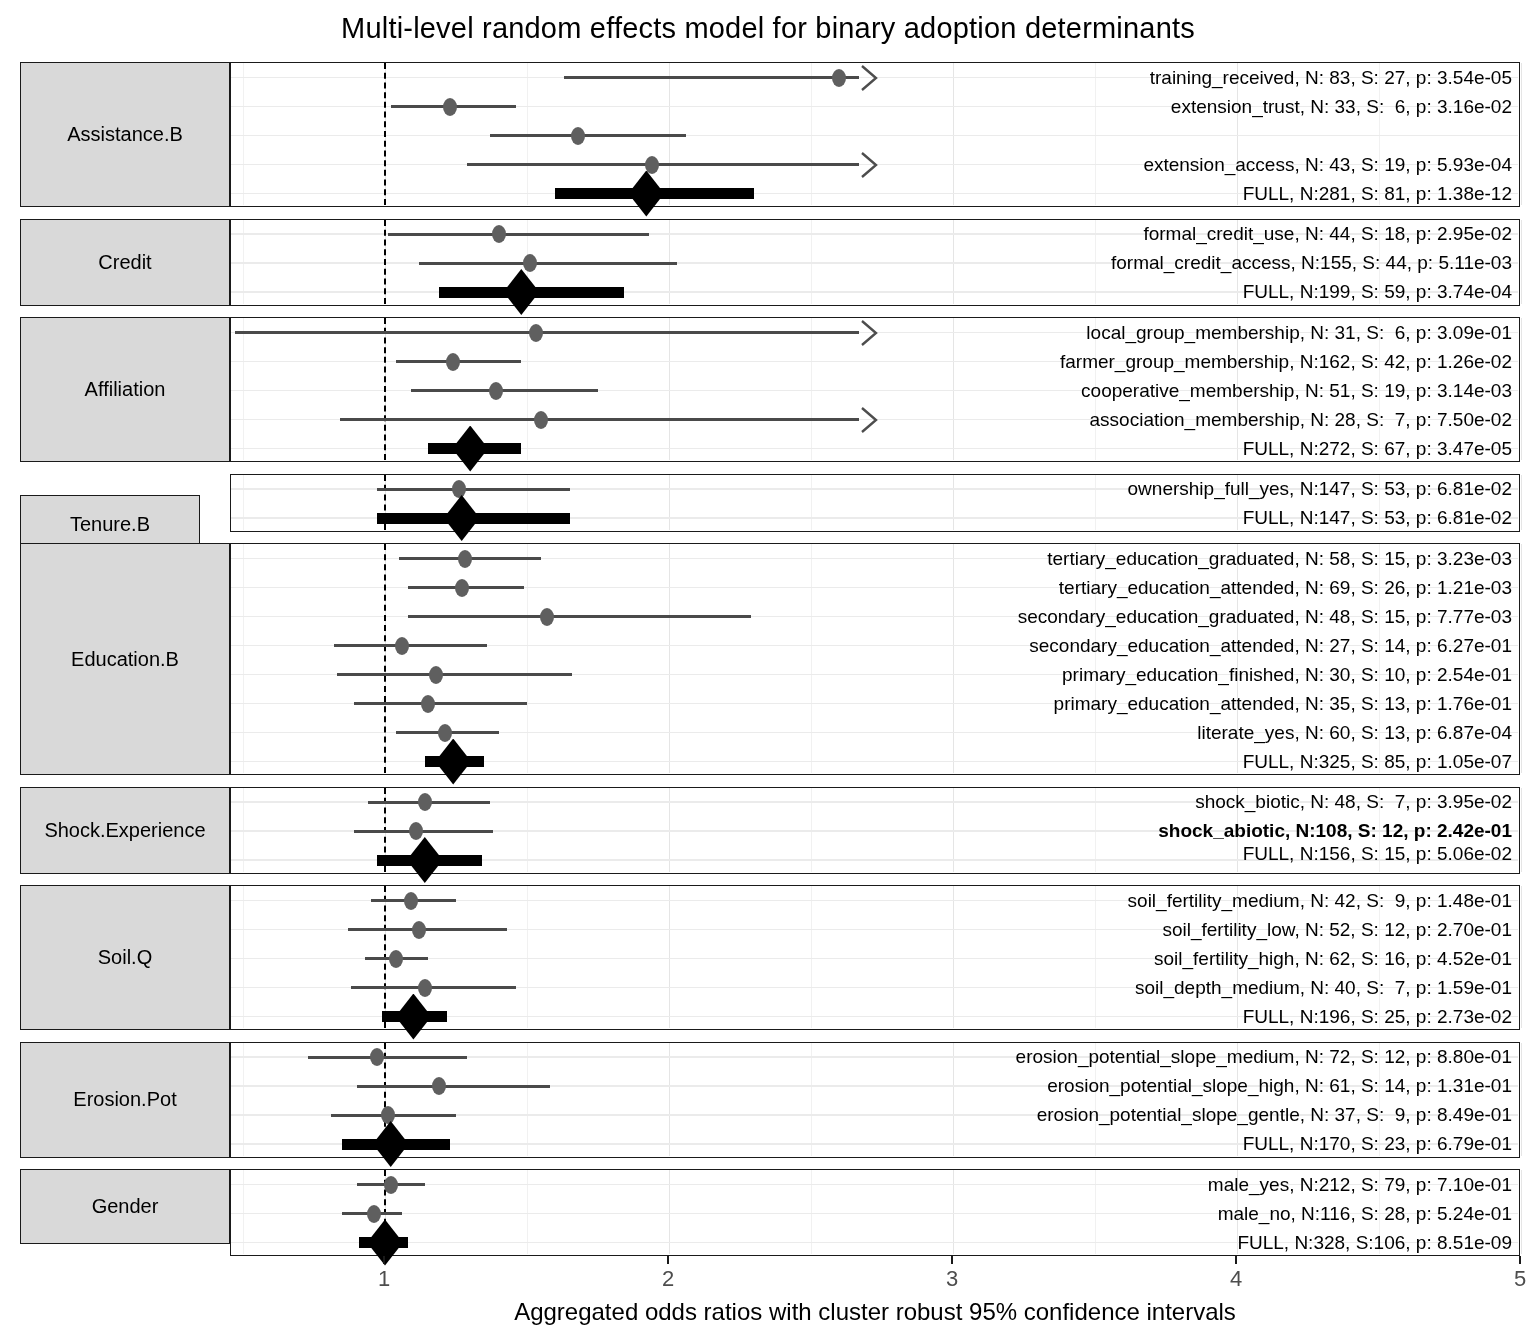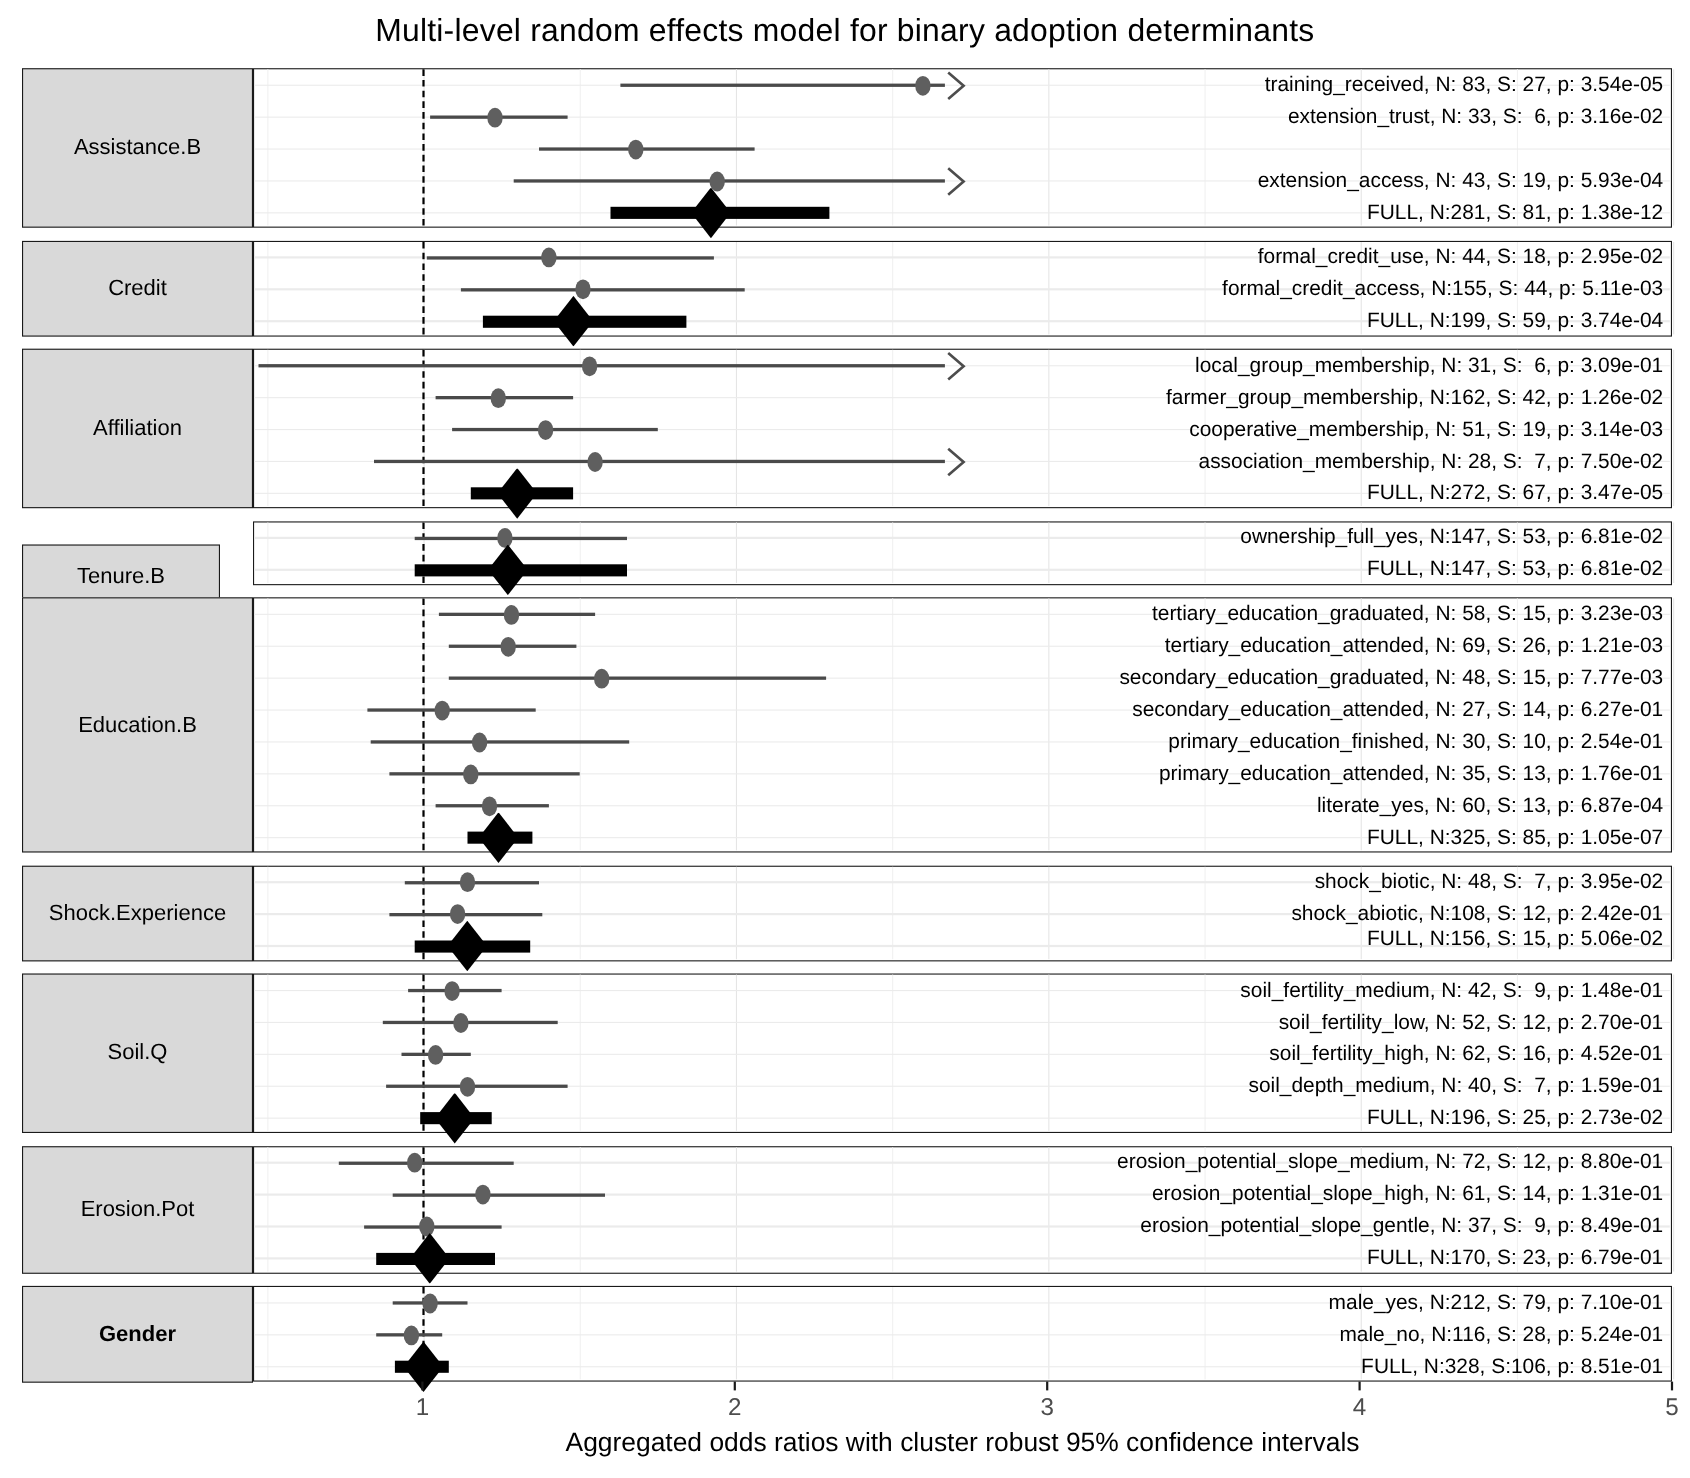--- a/index.html
+++ b/index.html
@@ -229,21 +229,21 @@
         <div class="vgrid major" style="left: 1290px; height: 84px;"></div>
         <div class="hgrid" style="top: 13.8px; width: 1287px;"></div>
         <div class="hgrid" style="top: 42.8px; width: 1287px;"></div>
         <div class="hgrid" style="top: 71.8px; width: 1287px;"></div>
         <div class="refline" style="left: 153px; height: 84px;"></div>
         <div class="ci" style="left: 137px; top: 13px; width: 122.1px;"></div>
         <div class="pt" style="left: 186.8px; top: 5.5px;"></div>
         <div class="rowlabel" style="top: 3.5px;">shock_biotic, N: 48, S:  7, p: 3.95e-02</div>
         <div class="ci" style="left: 122.8px; top: 42px; width: 139.2px;"></div>
         <div class="pt" style="left: 178.2px; top: 34.5px;"></div>
-        <div class="rowlabel" style="top: 32.5px;">shock_abiotic, N:108, S: 12, p: 2.42e-01</div>
+        <div class="rowlabel" style="top: 32.5px; font-weight: bold;">shock_abiotic, N:108, S: 12, p: 2.42e-01</div>
         <div class="ci full" style="left: 145.5px; top: 67px; width: 105.1px;"></div>
         <div class="diamond" style="left: 175.8px; top: 49.5px;"></div>
         <div class="rowlabel" style="top: 55px;">FULL, N:156, S: 15, p: 5.06e-02</div>
       </div>
       <div class="strip" style="left: 20px; top: 885px; width: 210px; height: 145px;">
         <div>Soil.Q</div>
       </div>
       <div class="panel" style="left: 230px; top: 885px; width: 1290px; height: 145px;">
         <div class="vgrid" style="left: 12px; height: 142px;"></div>
         <div class="vgrid major" style="left: 154px; height: 142px;"></div>
@@ -302,21 +302,21 @@
         <div class="ci" style="left: 125.6px; top: 42px; width: 193.1px;"></div>
         <div class="pt" style="left: 201px; top: 34.5px;"></div>
         <div class="rowlabel" style="top: 32.5px;">erosion_potential_slope_high, N: 61, S: 14, p: 1.31e-01</div>
         <div class="ci" style="left: 100px; top: 71px; width: 125px;"></div>
         <div class="pt" style="left: 149.8px; top: 63.5px;"></div>
         <div class="rowlabel" style="top: 61.5px;">erosion_potential_slope_gentle, N: 37, S:  9, p: 8.49e-01</div>
         <div class="ci full" style="left: 111.4px; top: 96px; width: 107.9px;"></div>
         <div class="diamond" style="left: 141.7px; top: 78.5px;"></div>
         <div class="rowlabel" style="top: 90.5px;">FULL, N:170, S: 23, p: 6.79e-01</div>
       </div>
-      <div class="strip" style="left: 20px; top: 1169px; width: 210px; height: 88px; font-weight: bold;">
+      <div class="strip" style="left: 20px; top: 1169px; width: 210px; height: 75px;">
         <div>Gender</div>
       </div>
       <div class="panel" style="left: 230px; top: 1169px; width: 1290px; height: 87px;">
         <div class="vgrid" style="left: 12px; height: 84px;"></div>
         <div class="vgrid major" style="left: 154px; height: 84px;"></div>
         <div class="vgrid" style="left: 296px; height: 84px;"></div>
         <div class="vgrid major" style="left: 438px; height: 84px;"></div>
         <div class="vgrid" style="left: 580px; height: 84px;"></div>
         <div class="vgrid major" style="left: 722px; height: 84px;"></div>
         <div class="vgrid" style="left: 864px; height: 84px;"></div>
@@ -328,21 +328,21 @@
         <div class="hgrid" style="top: 71.8px; width: 1287px;"></div>
         <div class="refline" style="left: 153px; height: 84px;"></div>
         <div class="ci" style="left: 125.6px; top: 13px; width: 68.2px;"></div>
         <div class="pt" style="left: 152.7px; top: 5.5px;"></div>
         <div class="rowlabel" style="top: 3.5px;">male_yes, N:212, S: 79, p: 7.10e-01</div>
         <div class="ci" style="left: 111.4px; top: 42px; width: 59.6px;"></div>
         <div class="pt" style="left: 135.6px; top: 34.5px;"></div>
         <div class="rowlabel" style="top: 32.5px;">male_no, N:116, S: 28, p: 5.24e-01</div>
         <div class="ci full" style="left: 128.4px; top: 67px; width: 48.3px;"></div>
         <div class="diamond" style="left: 136px; top: 49.5px;"></div>
-        <div class="rowlabel" style="top: 61.5px;">FULL, N:328, S:106, p: 8.51e-01</div>
+        <div class="rowlabel" style="top: 61.5px;">FULL, N:328, S:106, p: 8.51e-09</div>
       </div>
     </div>
   <div id="axis">
       <div class="tick" style="left: 383px; top: 1256px;"></div>
       <div class="ticklab" style="left: 354px; top: 1266px;">1</div>
       <div class="tick" style="left: 667px; top: 1256px;"></div>
       <div class="ticklab" style="left: 638px; top: 1266px;">2</div>
       <div class="tick" style="left: 951px; top: 1256px;"></div>
       <div class="ticklab" style="left: 922px; top: 1266px;">3</div>
       <div class="tick" style="left: 1235px; top: 1256px;"></div>

